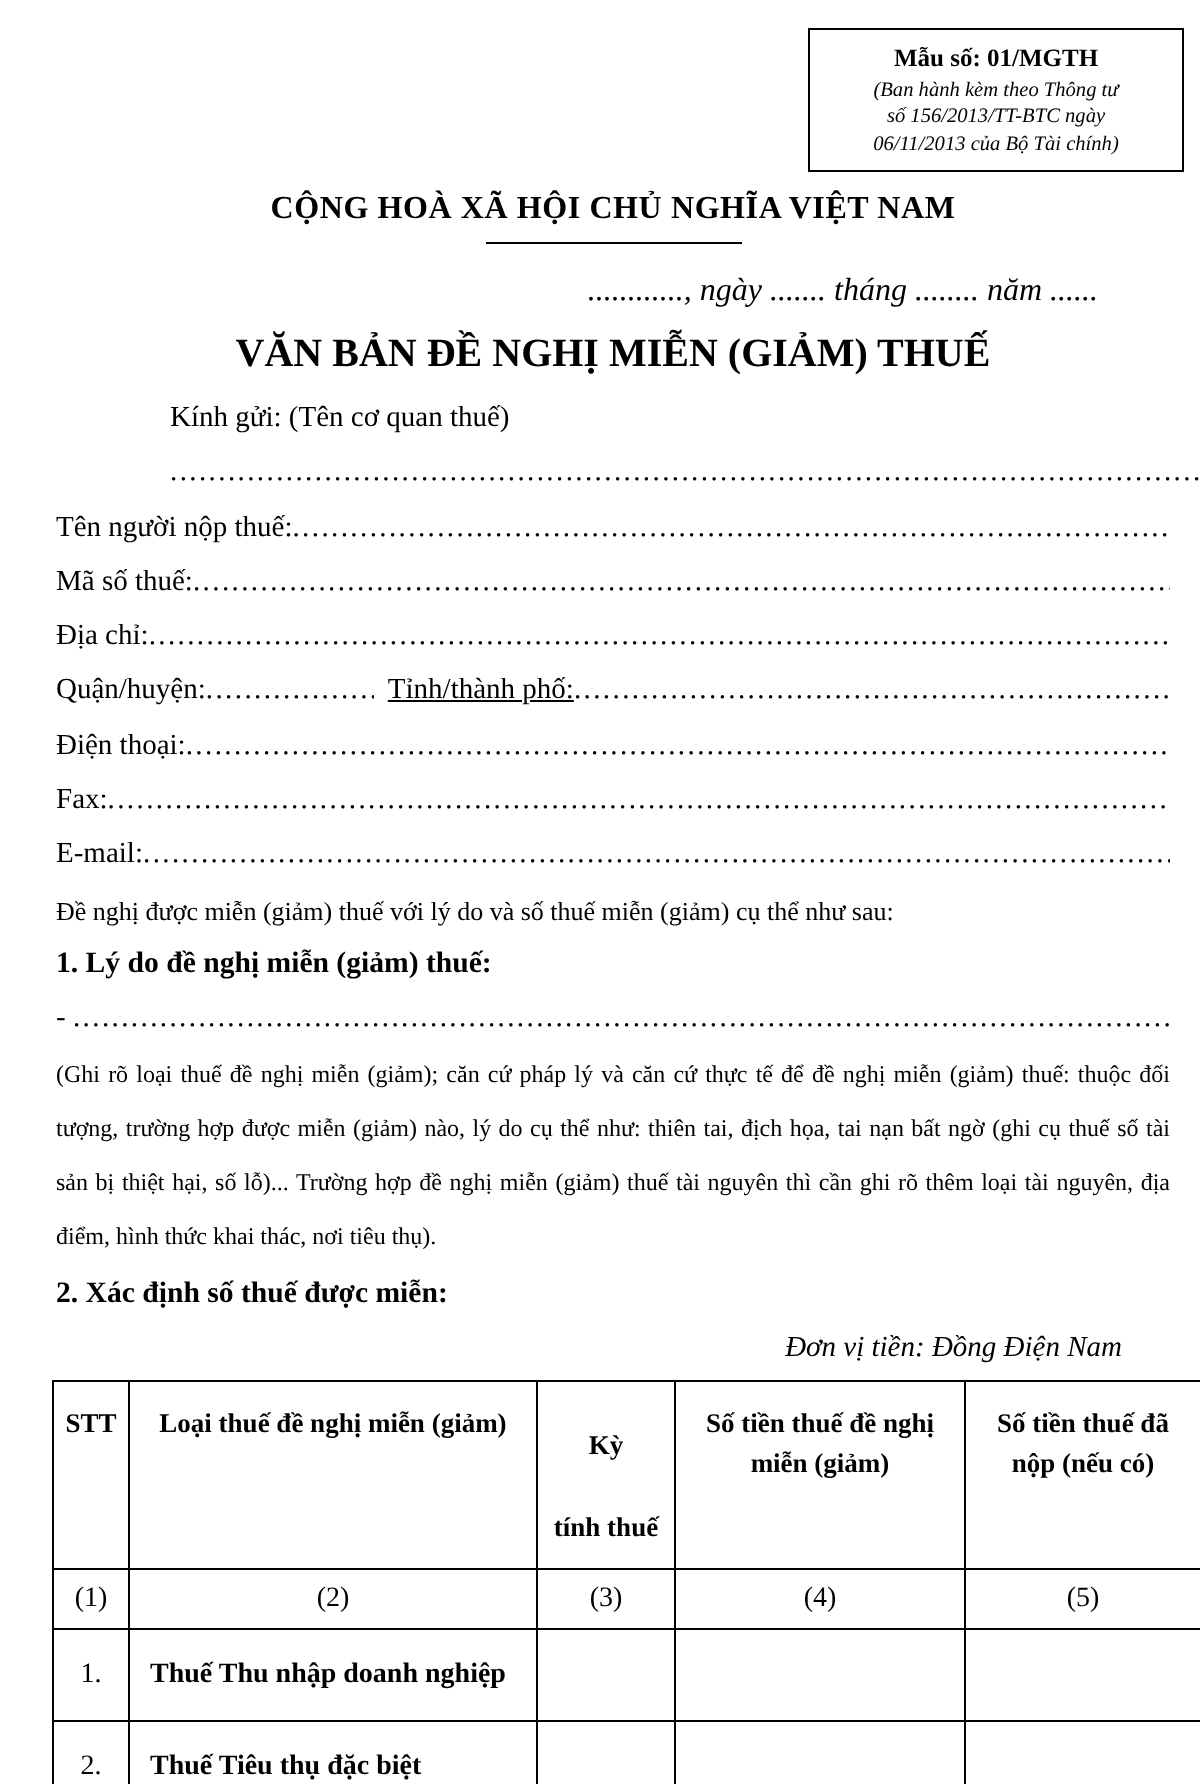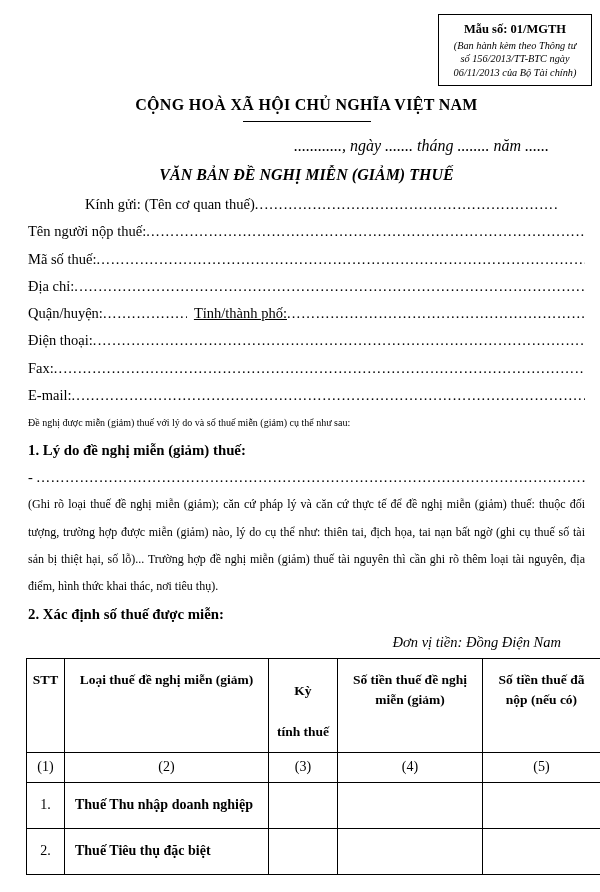--- a/index.html
+++ b/index.html
@@ -6,42 +6,42 @@
   .page {
     position:relative; width:600px; height:892px; margin:0 auto;
     background:#ffffff; color:#000;
     font-family:"Liberation Serif", serif;
     overflow:hidden;
   }
   .content { padding:0 15px;margin-left:13px; }
 
   
   .stamp-box {
-    position:absolute; top:14px; right:8px; width:154px;
+    position:absolute; top:14px; right:8px; width:188px;
     border:1px solid #000; box-sizing:border-box;
     padding:7px 4px 6px; text-align:center; background:#fff;
   }
   .stamp-line1 { font-size:12.5px; font-weight:bold; }
   .stamp-note { font-size:10.3px; font-style:italic; line-height:1.3; margin-top:2px; white-space:pre-line; }
 
   
   .national { padding-top:96px; text-align:center; font-weight:bold; font-size:16px; letter-spacing:.3px; }
   .motto { text-align:center; font-weight:bold; font-size:15.5px; margin-top:12px; }
   .motto-underline { width:128px; border-top:1.6px solid #000; margin:7px auto 0; }
   .date-line { text-align:right; font-style:italic; font-size:16px; margin-top:15px; padding-right:36px; }
-  .doc-title { text-align:center; font-weight:bold; font-size:16px; margin-top:11px;font-style:italic; }
+  .doc-title { text-align:center; font-weight:bold; font-size:20px; margin-top:11px; }
 
   
   .fl { font-size:14.5px; line-height:27.3px; display:flex; align-items:baseline; }
   .fl .label { white-space:nowrap; flex:0 0 auto; }
   .dots { flex:1 1 auto; overflow:hidden; white-space:nowrap; letter-spacing:1.2px; }
   .dots-fixed { flex:0 0 auto; width:84px; overflow:hidden; white-space:nowrap; letter-spacing:1.2px; }
-  .kinh-gui { margin-top:7px; padding-left:57px; padding-right:28px; }
+  .kinh-gui { margin-top:7px; padding-left:57px; padding-right:28px;flex-direction:column; }
   .label-gap { padding-left:7px;text-decoration:underline; }
-  .plain { font-size:10px; line-height:27.3px; }
+  .plain { font-size:13px; line-height:27.3px; }
   .bold-line { font-weight:bold; font-size:14.8px; line-height:27.3px; }
   .note-para {
     font-size:12px; line-height:27.3px;
     text-align:justify; height:110px; overflow:hidden;
   }
   .currency-note { text-align:right; font-style:italic; font-size:14.5px; line-height:27.3px; padding-right:24px; }
 
   
   table.tax { border-collapse:collapse; width:574px; margin-left:-2px; margin-top:2px; table-layout:fixed; }
   .tax th, .tax td { border:1px solid #000; box-sizing:border-box; padding:0 3px; }

